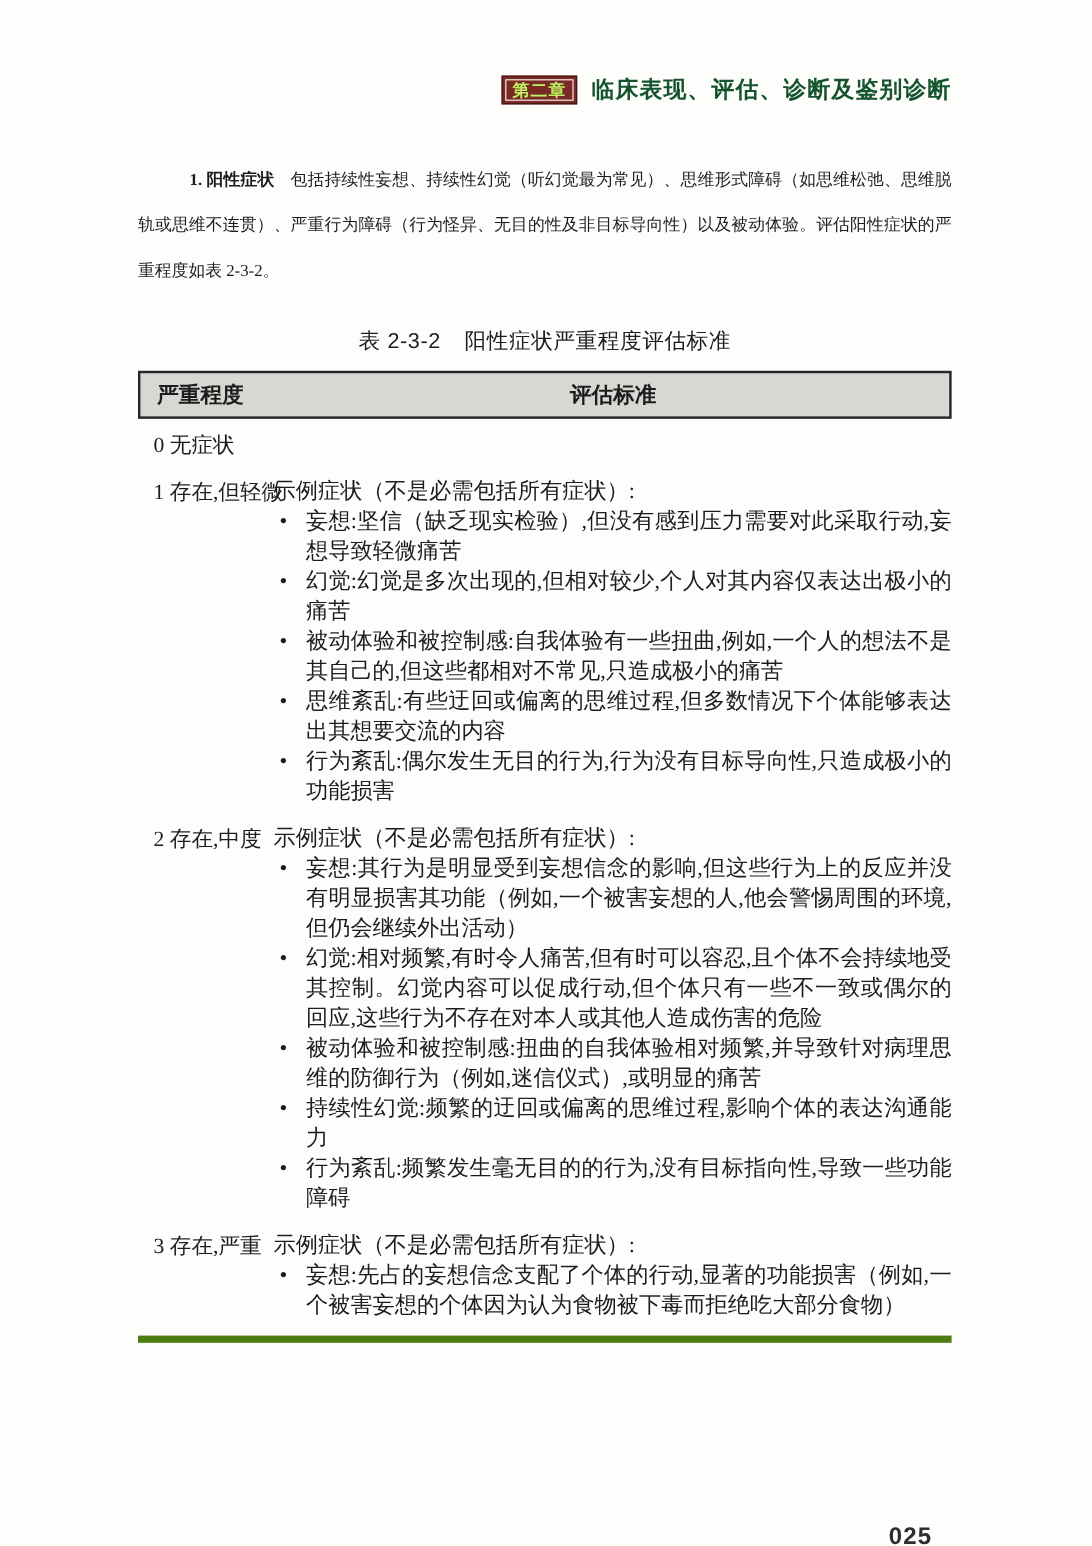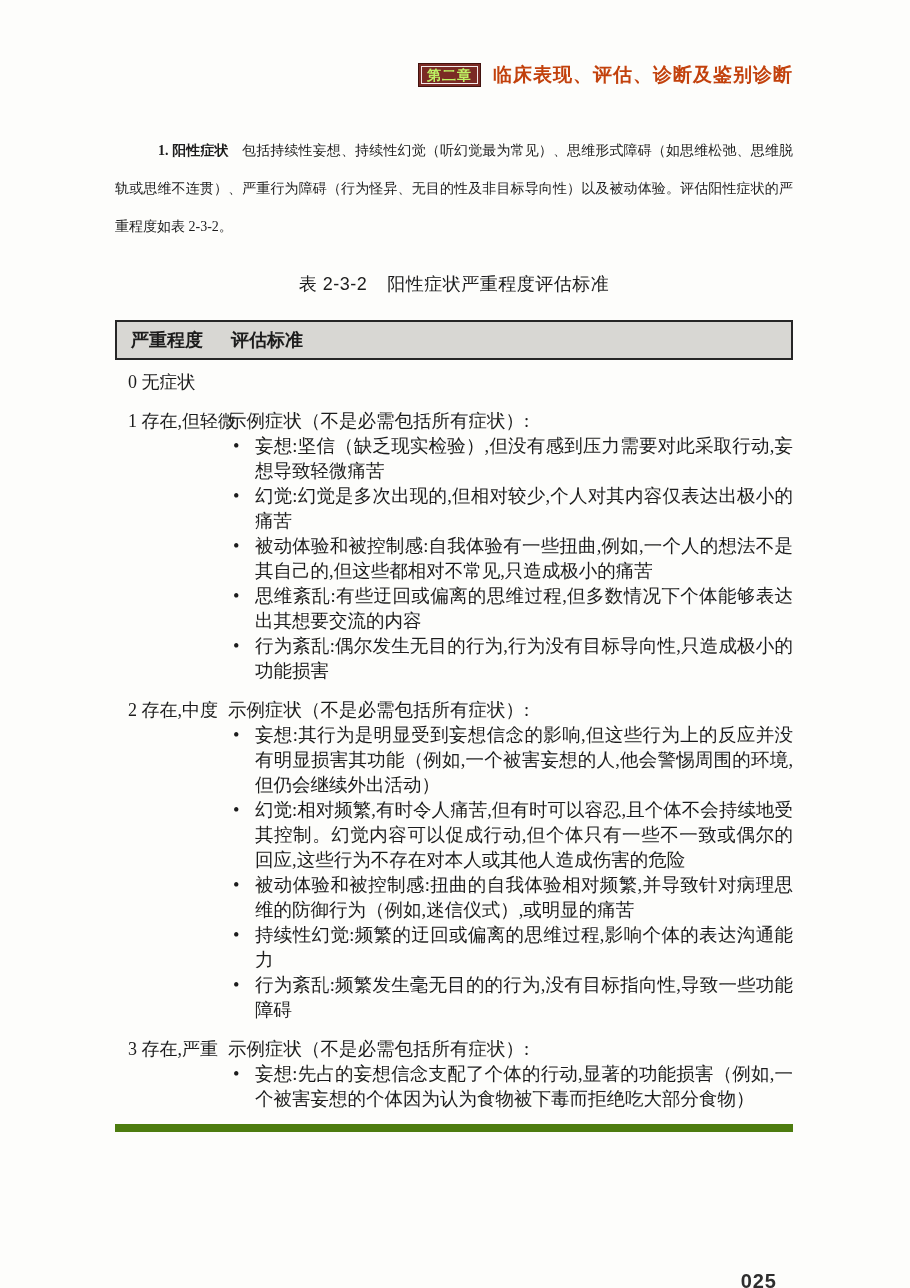--- a/index.html
+++ b/index.html
@@ -24,52 +24,52 @@
     background:var(--badge-bg,#7a2a24);
     color:#bef264;font-size:14px;font-weight:700;
     padding:4px 8px;line-height:1;letter-spacing:1px;
     border:1px solid #41130f;
   }
   .chapter-badge::after{
     content:"";position:absolute;inset:2px;
     border:1px solid rgba(255,255,255,.9);pointer-events:none;
   }
   .chapter-title{
-    font-size:19px;font-weight:700;color:#c2410c;letter-spacing:1px;
+    font-size:19px;font-weight:700;color:#14532d;letter-spacing:1px;
   }
 
   
   .intro-para{
     margin:44px 0 0 0;
     font-size:14px;line-height:38px;
     text-align:justify;text-indent:43px;
   }
   .intro-lead{font-weight:700;}
   .intro-gap{display:inline-block;width:0.95em;}
 
   
   .table-caption{
     margin-top:26px;text-align:center;
     font-family:"Liberation Sans","DejaVu Sans",sans-serif;
     font-size:18px;font-weight:400;letter-spacing:.5px;
   }
   .cap-gap{display:inline-block;width:1.1em;}
 
   
-  .eval-table{margin-top:24px;border-bottom:8px solid #4d7c0f;}
+  .eval-table{margin-top:13px;border-bottom:6px solid #4d7c0f;}
   .t-head{
     display:flex;align-items:center;
     background:var(--thead-bg,#d8d7d3);
     border:2px solid #262626;
     height:36px;
     font-family:"Liberation Sans","DejaVu Sans",sans-serif;
     font-size:18px;font-weight:700;
   }
   .t-head-col1{width:100px;padding-left:14px;flex-shrink:0;}
-  .t-head-col2{flex:1;text-align:left;}
+  .t-head-col2{flex:1;text-align:center;}
 
   .t-body{padding:10px 0 12px 0;}
   .t-row{display:flex;margin-top:14px;font-size:18.5px;line-height:25px;}
   .t-row:first-child{margin-top:0;}
   .t-severity{
     width:100px;flex-shrink:0;padding-left:13px;
     white-space:nowrap;font-size:18px;
   }
   .t-criteria{flex:1;min-width:0;}
   .t-intro{text-align:left;}

